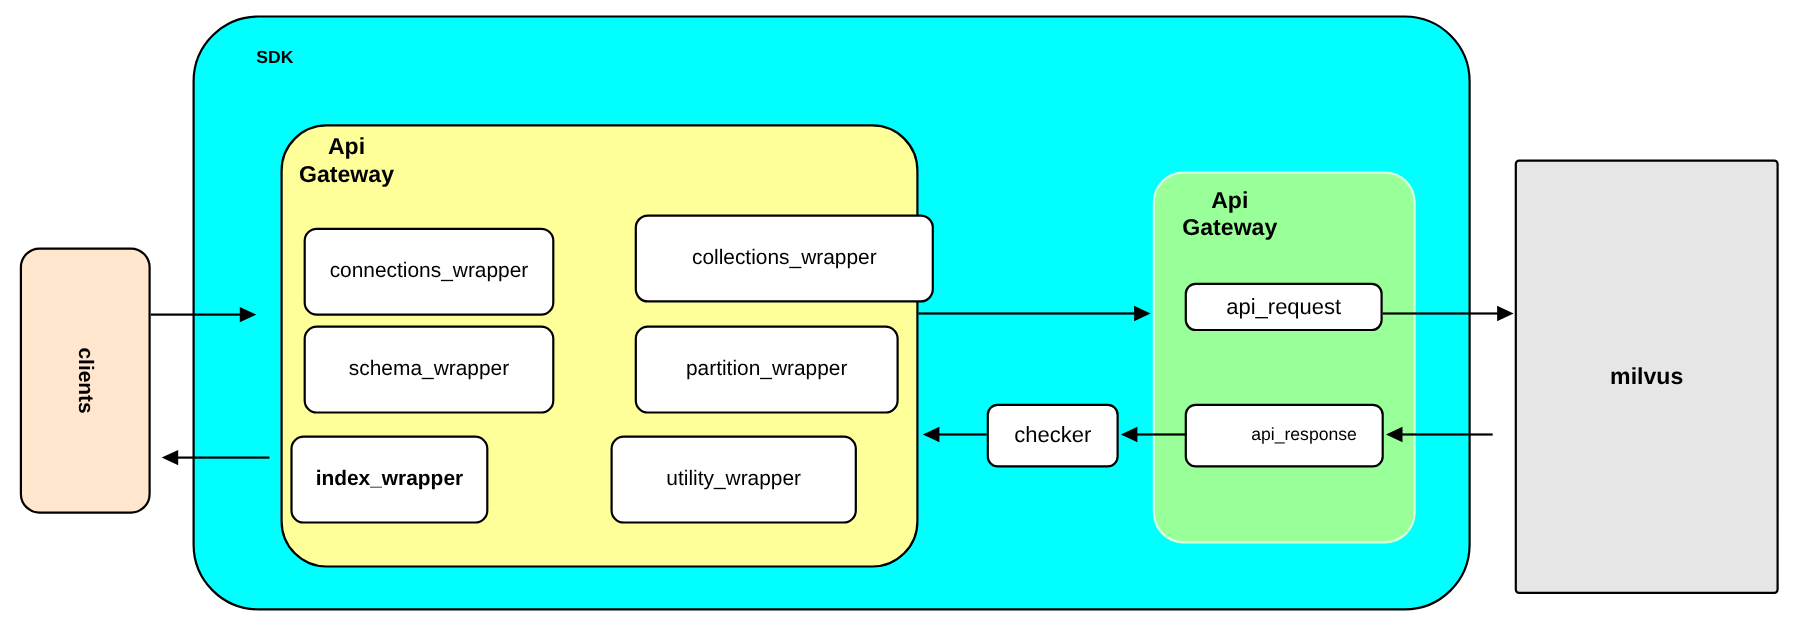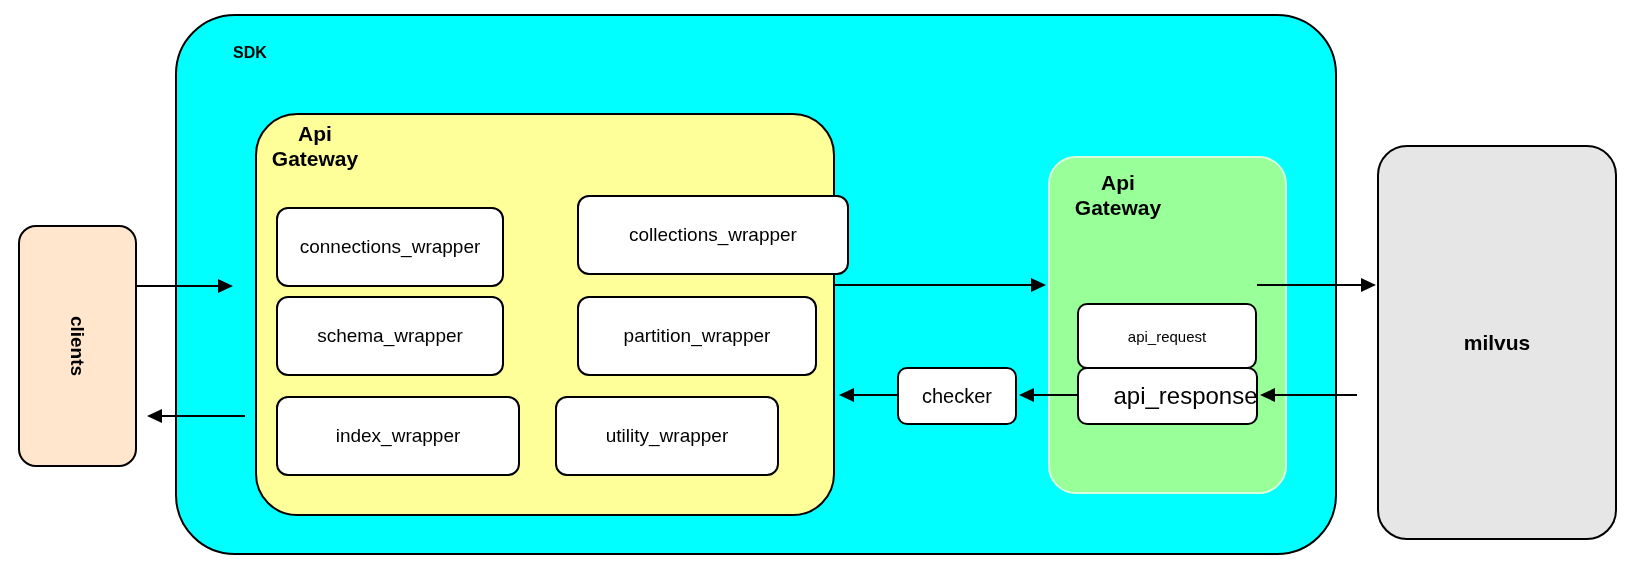--- a/index.html
+++ b/index.html
@@ -66,44 +66,44 @@
     border-radius:28px;
   }
   .api-gateway-label{
     position:absolute; left:16px; top:12px; width:104px;
     text-align:center;
     font-size:21px; font-weight:bold; line-height:25px;
   }
   .milvus{
     left:1377px; top:145px; width:240px; height:395px;
     background:var(--milvus-bg);
-    border-radius:30px;
+    border-radius:4px;
     display:flex; align-items:center; justify-content:center;
   }
   .milvus-label{
     font-size:21px; font-weight:bold;
   }
   
   .leaf{
     position:absolute;
     background:var(--box-bg);
     border:2px solid var(--stroke);
     border-radius:12px;
     display:flex; align-items:center; justify-content:center;
     font-size:19px;
     white-space:nowrap;
   }
   .b-connections{left:276px; top:195px; width:228px; height:80px;margin-top:12px;}
   .b-collections{left:577px; top:195px; width:272px; height:80px;}
   .b-schema     {left:276px; top:296px; width:228px; height:80px;}
   .b-partition  {left:577px; top:296px; width:240px; height:80px;}
-  .b-index      {left:276px; top:396px; width:244px; height:80px;}
+  .b-index      {left:264px; top:396px; width:180px; height:80px;font-weight:bold;}
   .b-utility    {left:555px; top:396px; width:224px; height:80px;}
-  .b-request {left:1077px; top:257px; width:180px; height:66px; border-radius:10px; font-size:15px;margin-top:46px;}
-  .b-response{left:1077px; top:367px; width:181px; height:58px; border-radius:10px; font-size:24px;padding-left:36px;}
+  .b-request {left:1077px; top:257px; width:180px; height:44px; border-radius:10px; font-size:20px;}
+  .b-response{left:1077px; top:367px; width:181px; height:58px; border-radius:10px; font-size:16px;padding-left:36px;}
   .b-checker {left:897px;  top:367px; width:120px; height:58px; border-radius:10px; font-size:20px;}
   
   .arrow{position:absolute; height:14px;}
   .arrow .line{
     position:absolute; top:6px; height:2px; background:var(--stroke);
   }
   .arrow.right .line{left:0; right:12px;}
   .arrow.left  .line{left:12px; right:0;}
   .arrow .head{
     position:absolute; top:0; width:0; height:0;

